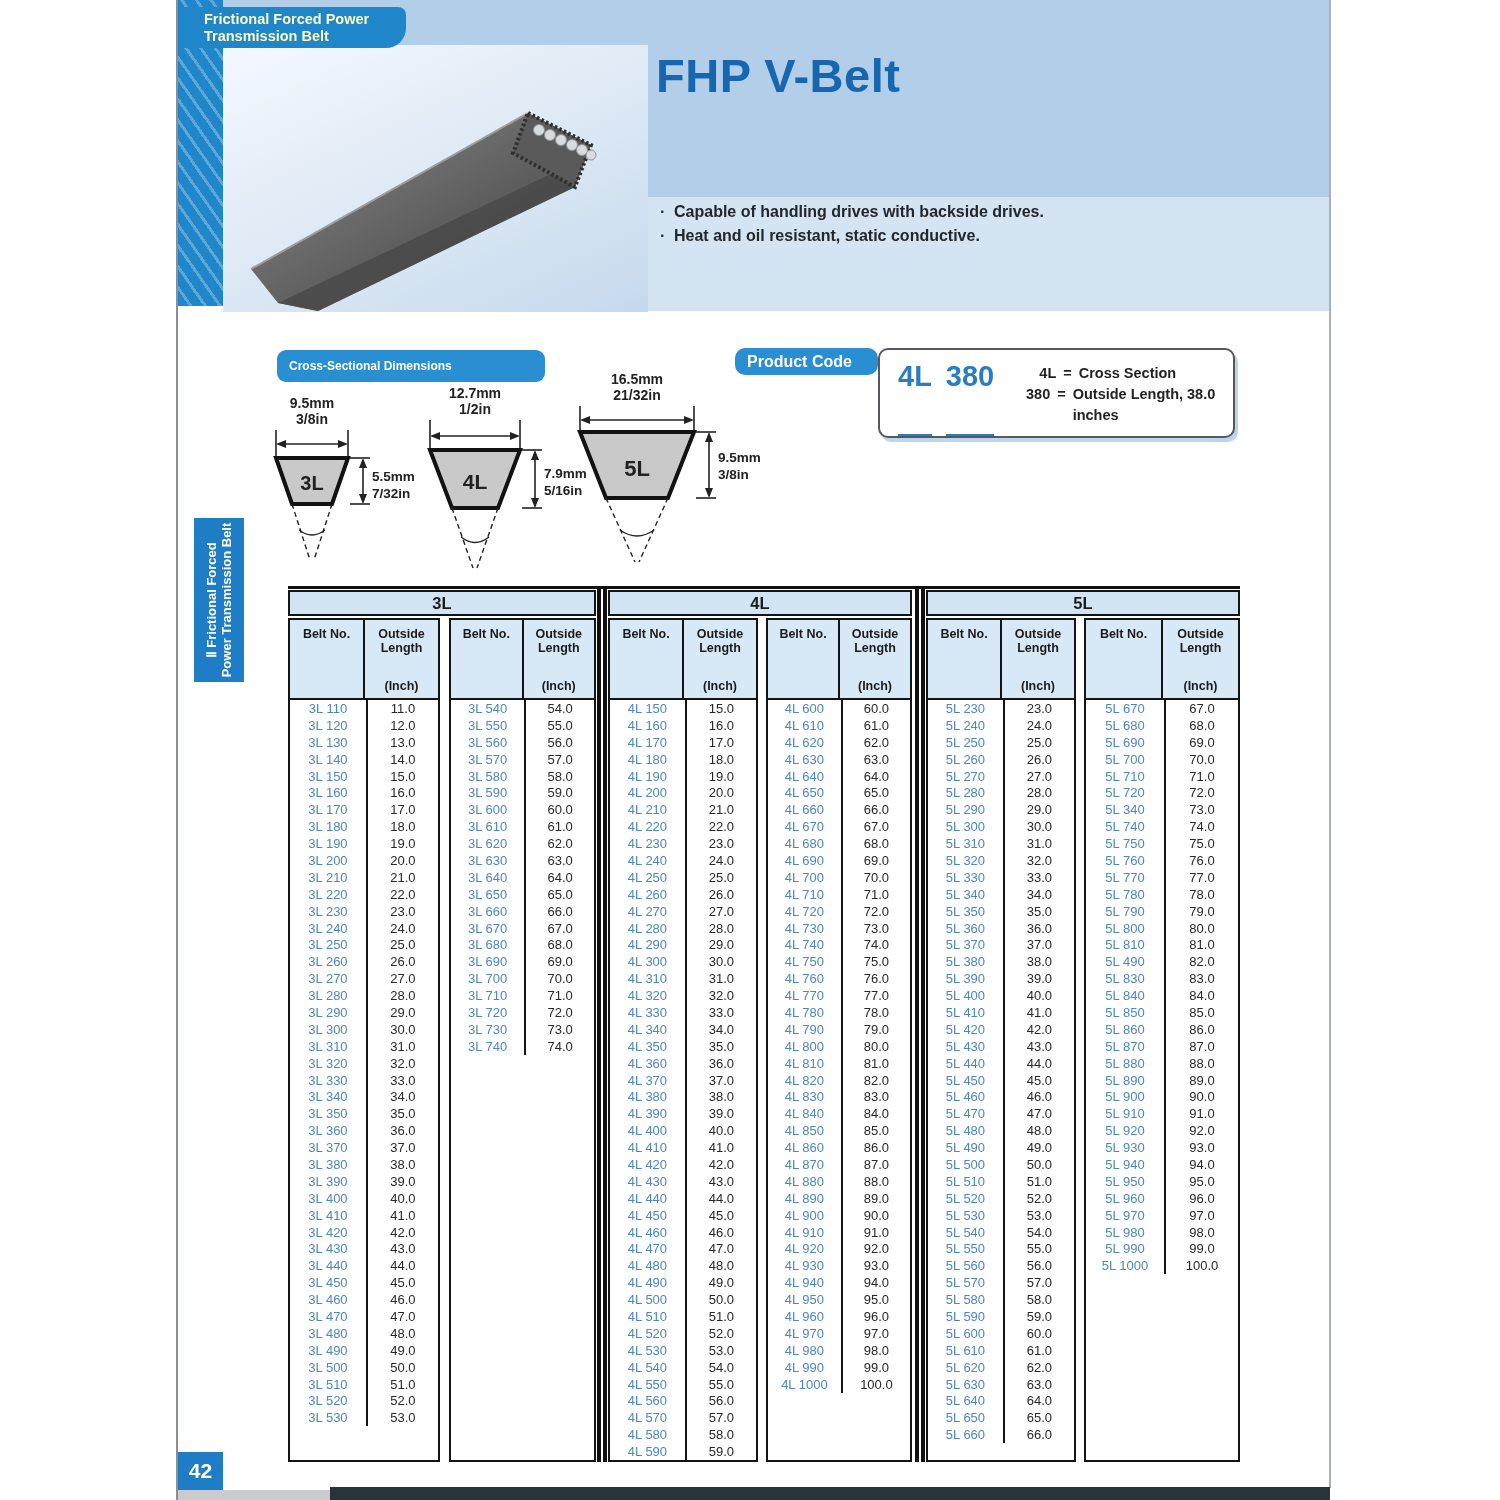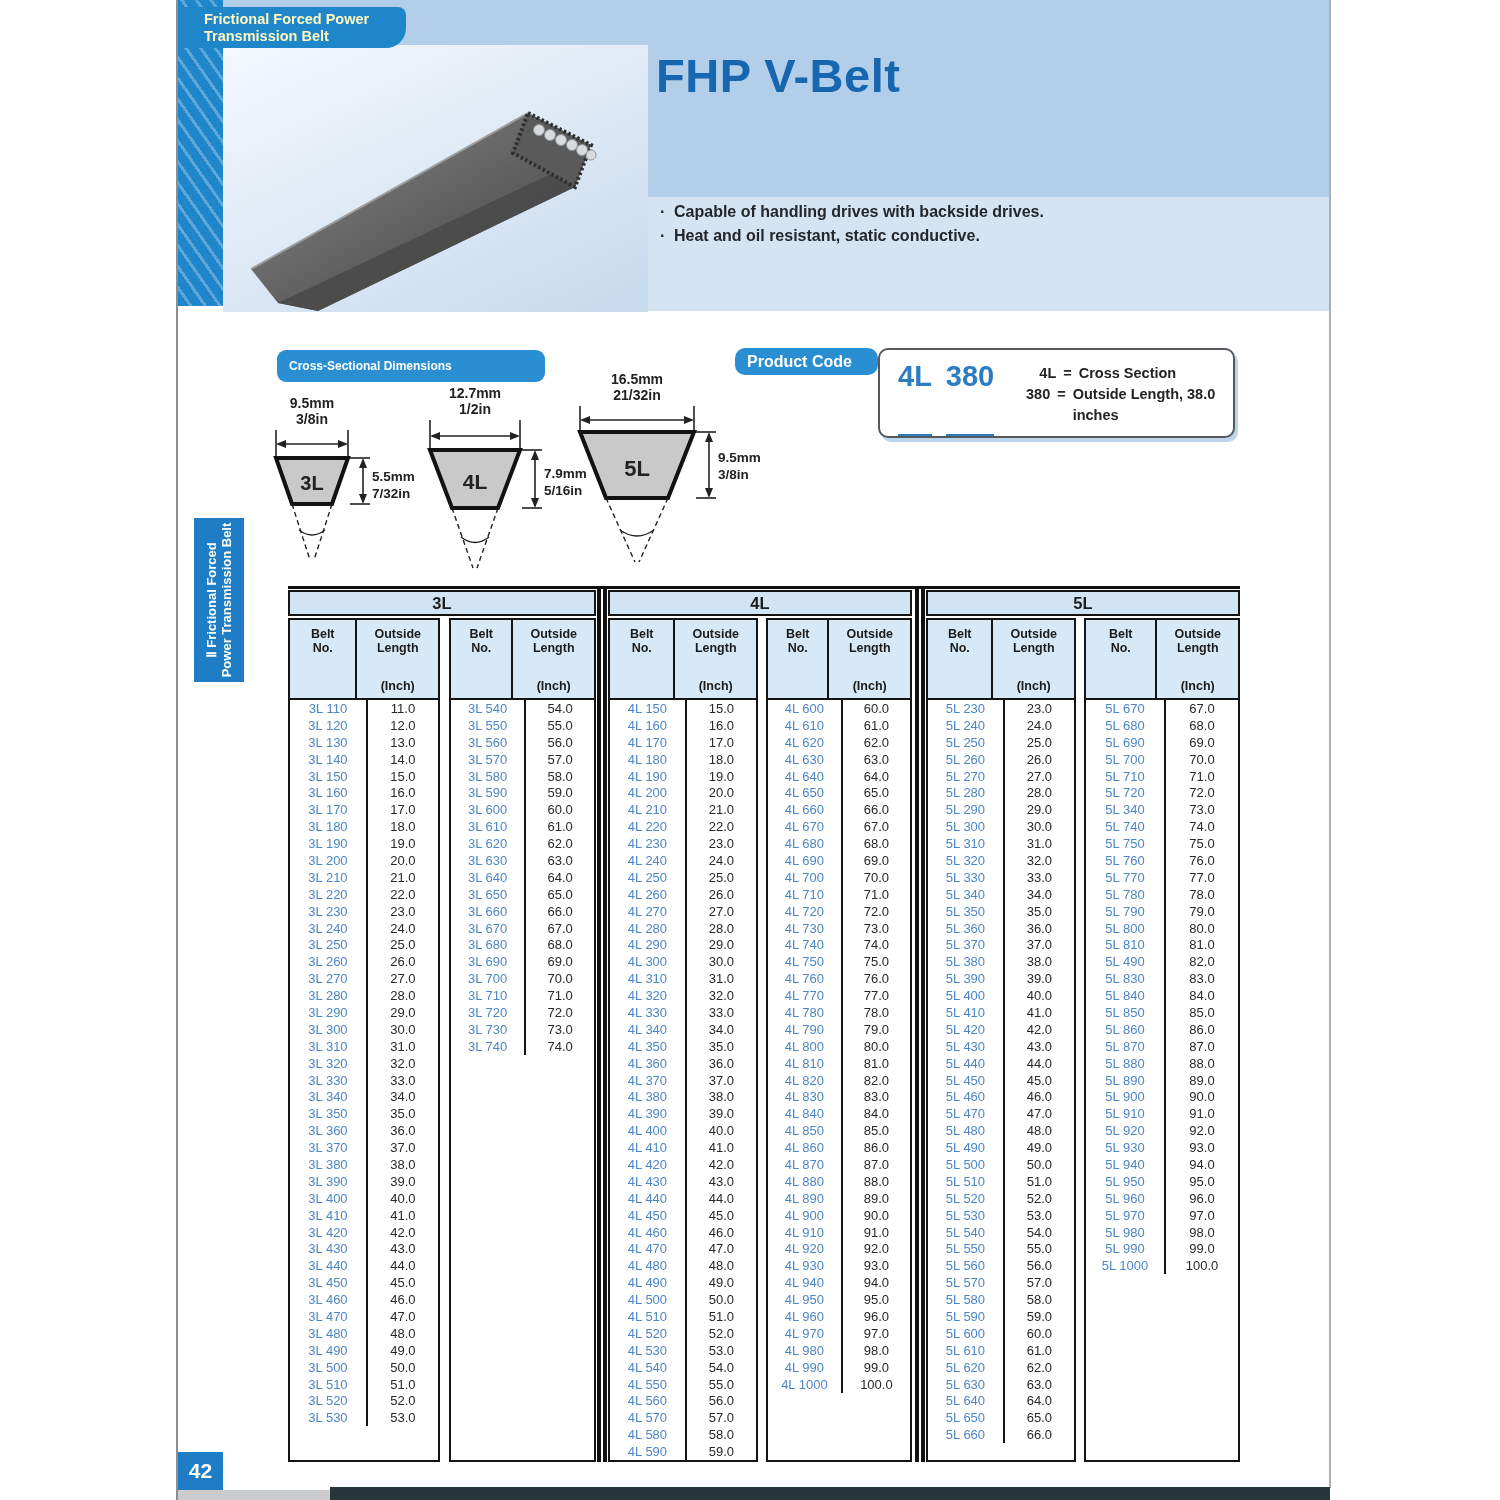--- a/index.html
+++ b/index.html
@@ -63,21 +63,21 @@
   .ah{fill:#222;}
 
   
   .tbl-toprule{left:288px;top:586px;width:952px;height:3px;background:#101010;}
   .sec-bar{top:587px;width:3.5px;height:875px;background:#101010;}
   .sec-head{top:590px;height:26px;border:2px solid #141414;background:#d0e4f4;
     font-weight:bold;font-size:16.5px;color:#1b1b1b;display:flex;align-items:center;justify-content:center;}
   .subtable{top:618px;height:844px;background:#fff;border:2px solid #141414;}
   .thead{display:flex;height:78px;background:#d7e9f7;border-bottom:2px solid #141414;}
   .hc{width:52%;display:flex;flex-direction:column;justify-content:space-between;
-    padding:7px 17px 5px;font-weight:bold;font-size:12.5px;line-height:14px;text-align:center;color:#1b1b1b;}
+    padding:7px 9px 5px;font-weight:bold;font-size:12.5px;line-height:14px;text-align:center;color:#1b1b1b;}
   .hc.first{border-right:2px solid #141414;}
   .hc .unit{font-weight:bold;}
   .tbody{height:760px;overflow:hidden;}
   .trow{display:flex;height:16.9px;align-items:center;font-size:13px;}
   .trow .no{width:52%;text-align:center;color:#4d86c6;border-right:2px solid #141414;height:100%;
     display:flex;align-items:center;justify-content:center;}
   .trow .len{width:48%;text-align:center;color:#282828;}
 </style>
 </head>
 <body>

